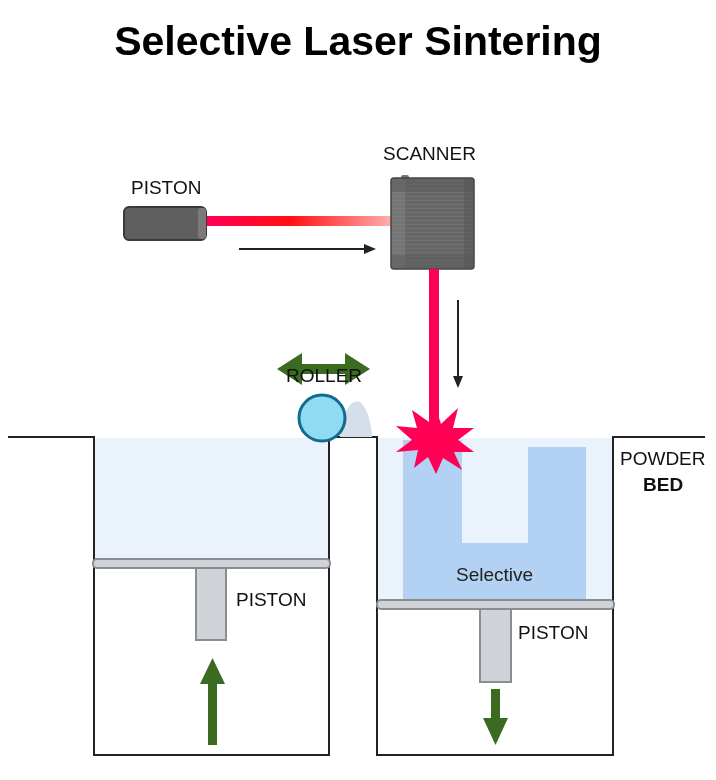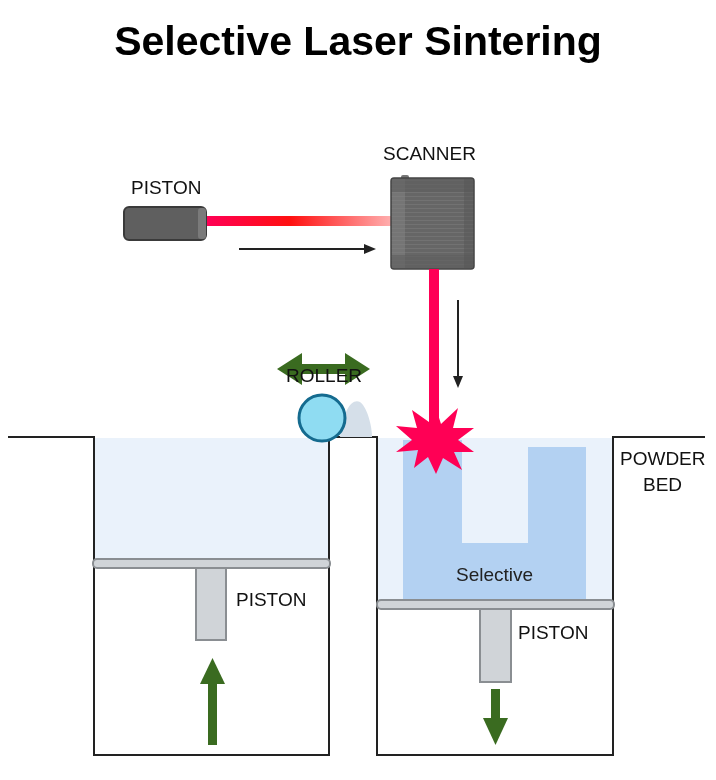--- a/index.html
+++ b/index.html
@@ -91,14 +91,14 @@
 
   <polygon fill="#ff0055" points="434,402 441,424 458,408 453,428 474,428 458,440 474,452 454,452 462,470 443,458 436,474 428,457 414,468 418,450 396,452 412,440 396,426 417,428 412,410 429,422"></polygon>
 </svg>
 
 <div class="lbl" style="left:131px; top:177px;">PISTON</div>
 <div class="lbl" style="left:383px; top:143px;">SCANNER</div>
 <div class="lbl" style="left:286px; top:329px;margin-top:36px;">ROLLER</div>
 <div class="lbl" style="left:236px; top:589px;">PISTON</div>
 <div class="lbl" style="left:518px; top:622px;">PISTON</div>
 <div class="lbl" style="left:620px; top:448px;text-align:right;">POWDER</div>
-<div class="lbl" style="left:643px; top:474px;">BED</div>
+<div class="lbl" style="left:643px; top:474px;font-weight:bold;">BED</div>
 <div class="lbl" style="left:456px; top:564px; color:#222;">Selective</div>
 
 </body></html>

